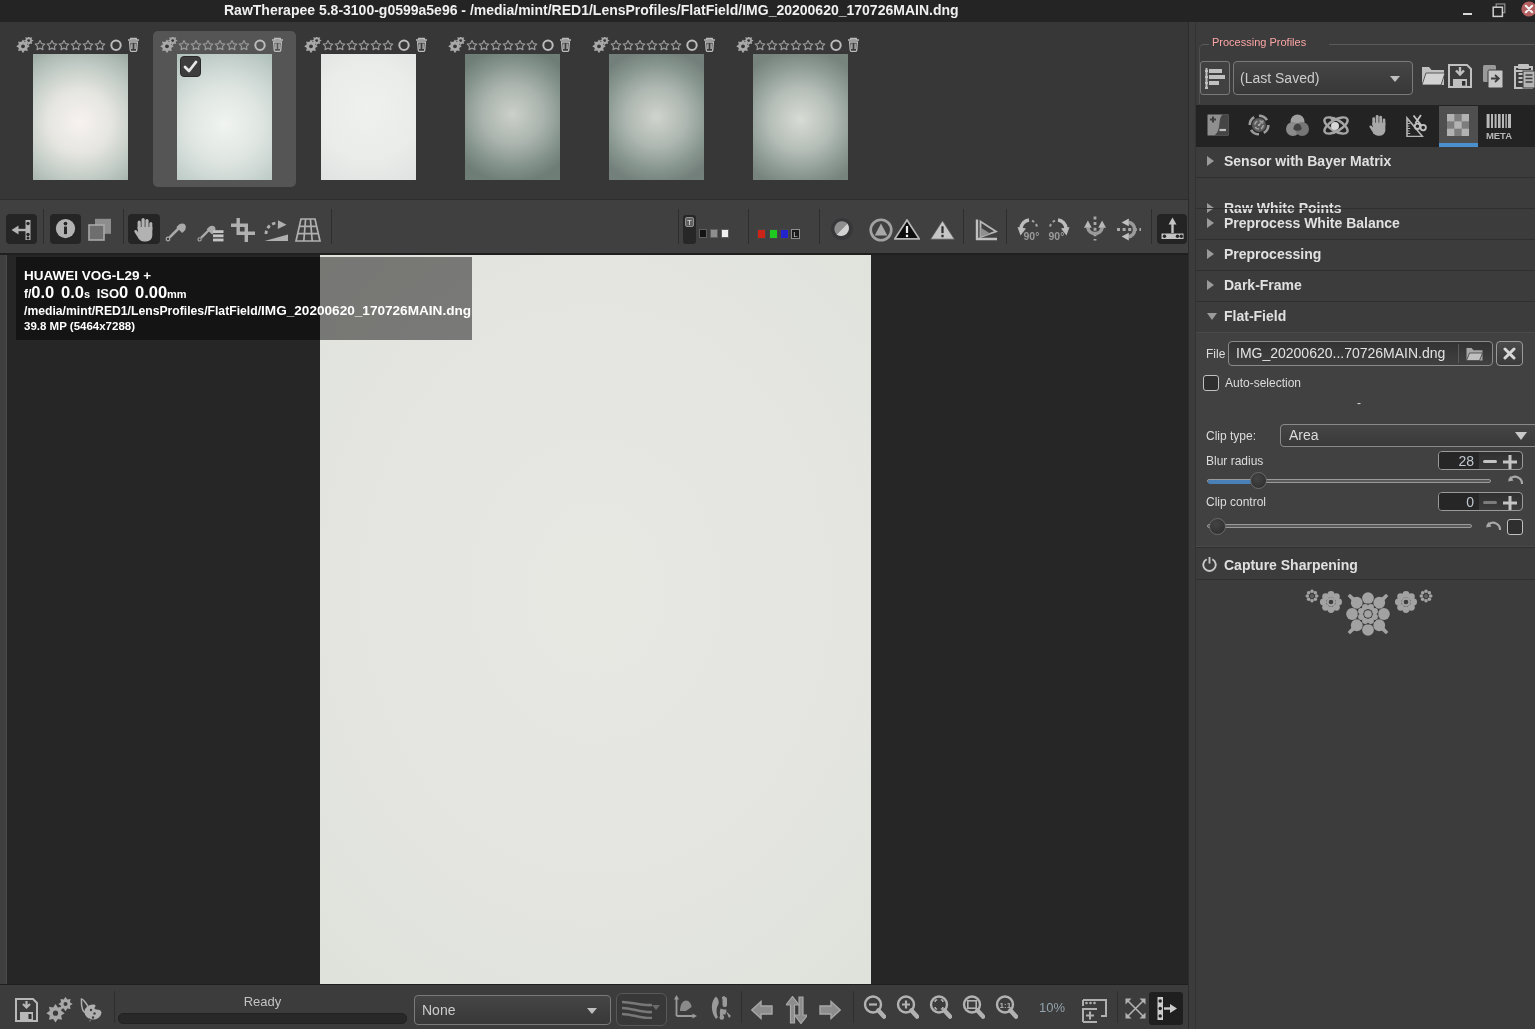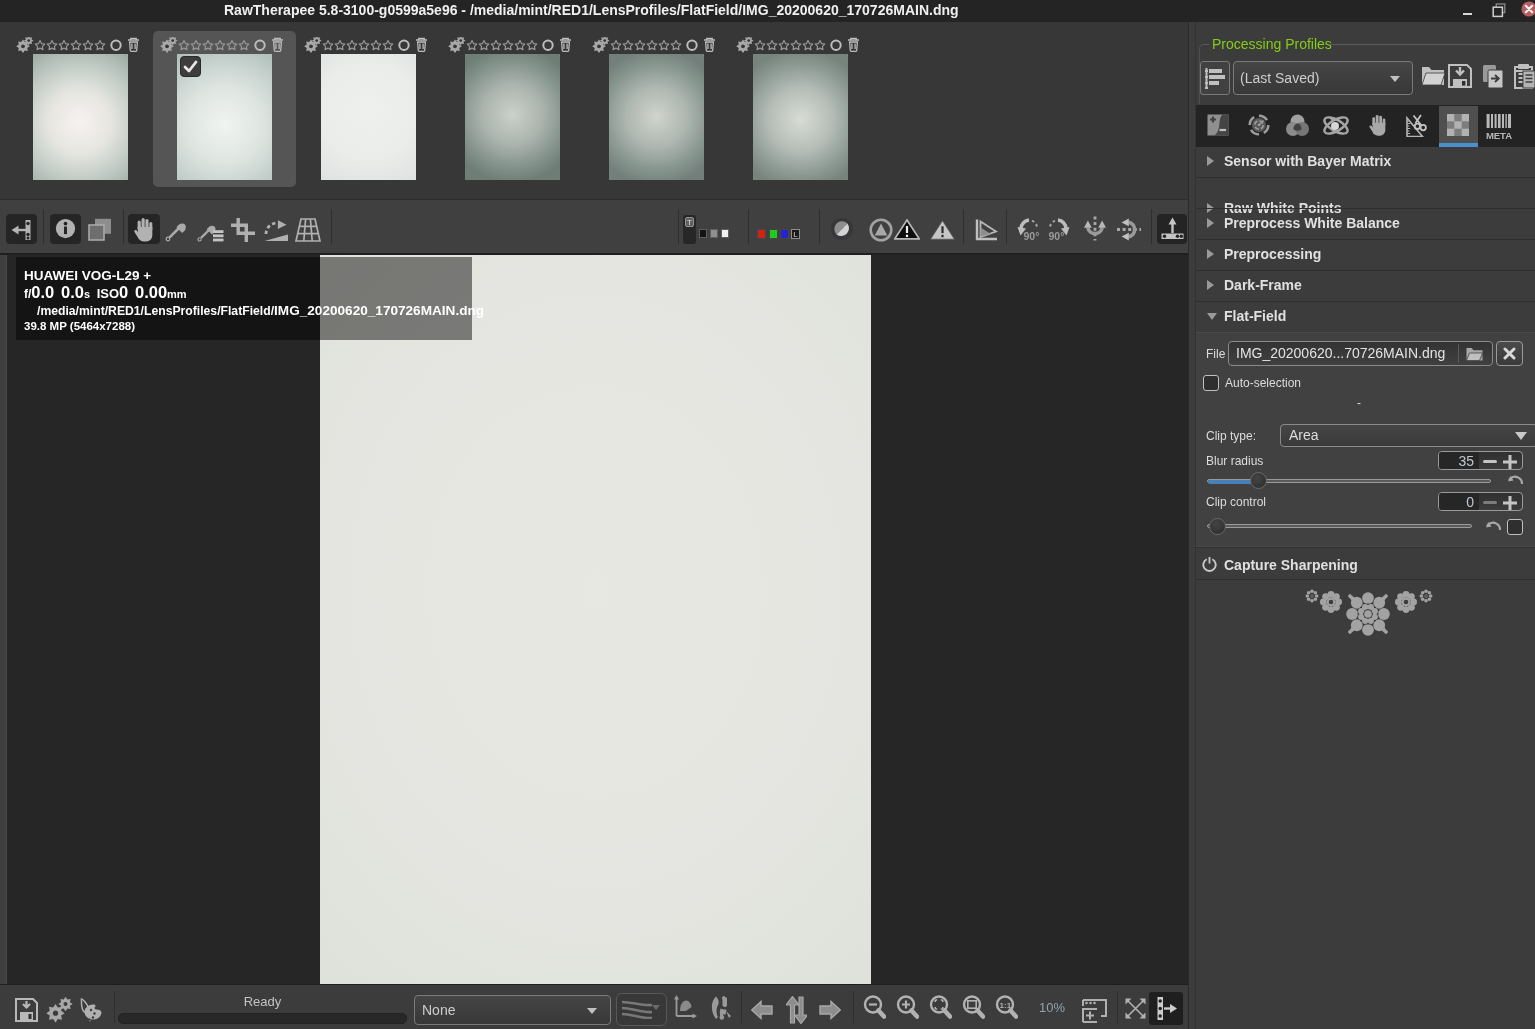--- a/index.html
+++ b/index.html
@@ -23,33 +23,33 @@
   #toolbar { left:0; top:200px; width:1188px; height:55px; background:#404040; border-bottom:2px solid #1f1f1f; }
   .tsep { position:absolute; top:9px; width:1px; height:35px; background:#2e2e2e; }
   
   #preview { left:7px; top:255px; width:1181px; height:730px; background:#262626; overflow:hidden; }
   #canvas { position:absolute; left:313px; top:0; width:551px; height:729px;
             background:radial-gradient(ellipse 480px 580px at 50% 46%, #e8e8e3 0%, #e4e5e0 55%, #dde0d9 100%); }
   #infobox { position:absolute; left:9px; top:2px; width:456px; height:83px; background:rgba(0,0,0,0.47); color:#fff; padding:9px 0 13px 8px; }
   #infobox .l1 { font-size:13.5px; font-weight:bold; margin-top:2px; }
   #infobox .l2 { font-size:12px; font-weight:bold; margin-top:0px; }
   #infobox .l2 b.big { font-size:16.5px; }
-  #infobox .l3 { font-size:12.2px; font-weight:bold; margin-top:1px; white-space:nowrap;margin-left:13px; }
+  #infobox .l3 { font-size:12.2px; font-weight:bold; margin-top:1px; white-space:nowrap; }
   #infobox .l4 { font-size:11.5px; font-weight:bold; margin-top:2px; }
   
   #statusbar { left:0; top:985px; width:1188px; height:44px; background:#3c3c3c; }
   #progress { position:absolute; left:118px; top:28px; width:289px; height:11px; background:#282828; border:1px solid #222; border-radius:5px; }
   #ready { position:absolute; left:118px; top:9px; width:289px; text-align:center; color:#c4c4c4; font-size:13px; }
   .bsep { position:absolute; top:6px; width:1px; height:32px; background:#2e2e2e; }
   
   #splitter { left:1188px; top:22px; width:8px; height:1007px; background:#3c3c3c; border-left:1px solid #2b2b2b; border-right:1px solid #333333; }
   
   #rightpanel { left:1196px; top:22px; width:339px; height:1007px; background:#3c3c3c; }
   .rp { position:absolute; }
-  #pplabel { left:12px; top:14px; font-size:14px; color:#84cc16; z-index:2; padding:0 4px; }
+  #pplabel { left:12px; top:14px; font-size:11px; color:#fca5a5; z-index:2; padding:0 4px; }
   #ppcorner { left:3px; top:22px; width:10px; height:60px; border-top:1px solid #5a5a5a; border-left:1px solid #4e4e4e; border-top-left-radius:5px; }
   #pptop { left:133px; top:22px; width:206px; height:1px; background:#5a5a5a; }
   #ppbtn { left:4px; top:39px; width:30px; height:34px; background:#414141; border:1px solid #7a7a7a; border-radius:3px; }
   #ppcombo { left:37px; top:39px; width:180px; height:34px; background:linear-gradient(#454545,#383838); border:1px solid #7a7a7a; border-radius:4px; color:#cccccc; font-size:14px; line-height:32px; padding-left:6px; }
   .iconbtn { position:absolute; top:42px; }
   
   #tabstrip { left:0; top:83px; width:339px; height:42px; background:#232323; }
   .seltab { position:absolute; left:243px; top:1px; width:39px; height:37px; background:#4f4f4f; }
   .selbar { position:absolute; left:243px; top:38px; width:39px; height:4px; background:#4a8fd0; }
   .tabico { position:absolute; top:9px; }
@@ -591,21 +591,21 @@
       <path d="M2 2 L11 11 M11 2 L2 11" stroke="#d8d8d8" stroke-width="3" stroke-linecap="round"></path>
     </svg>
   <div class="cbx" style="left:7px; top:353px;"></div>
   <div class="lab" style="left:29px; top:354px;">Auto-selection</div>
   <div class="lab" style="left:161px; top:374px;">-</div>
   <div class="lab" style="left:10px; top:407px;">Clip type:</div>
   <div class="combo" style="left:84px; top:402px; width:258px; height:23px; line-height:21px; padding-left:8px;">Area<span class="abs" style="right:10px; top:7px; width:0; height:0; border-left:6.5px solid transparent; border-right:6.5px solid transparent; border-top:8px solid #c8c8c8;"></span></div>
   <div class="lab" style="left:10px; top:432px;">Blur radius</div>
   <div class="spin" style="left:242px; top:429px; width:85px; height:19px;">
       <span class="abs" style="left:0; top:0; width:40px; height:17px; background:#262626; border-radius:3px 0 0 3px;"></span>
-      <span class="abs" style="right:48px; top:1px; font-size:14px;">35</span>
+      <span class="abs" style="right:48px; top:1px; font-size:14px;">28</span>
       <svg class="abs" style="left:44px; top:8px;" width="14" height="3" viewBox="0 0 14 3">
         <rect width="14" height="3" rx="1.5" fill="#c4c4c4"></rect>
       </svg>
       <svg class="abs" style="left:64px; top:3px;" width="14" height="14" viewBox="0 0 14 14">
         <path d="M0 5.5 h14 v3 h-14z M5.5 0 h3 v14 h-3z" fill="#c4c4c4"></path>
       </svg>
     </div>
   <div class="track" style="left:11px; top:457px; width:284px; background:#5a5a5a;"></div>
   <div class="rp" style="left:12px; top:458px; width:50px; height:4px; background:#4a80b8; border-radius:2px;"></div>
   <div class="knob" style="left:54px; top:450px;"></div>

